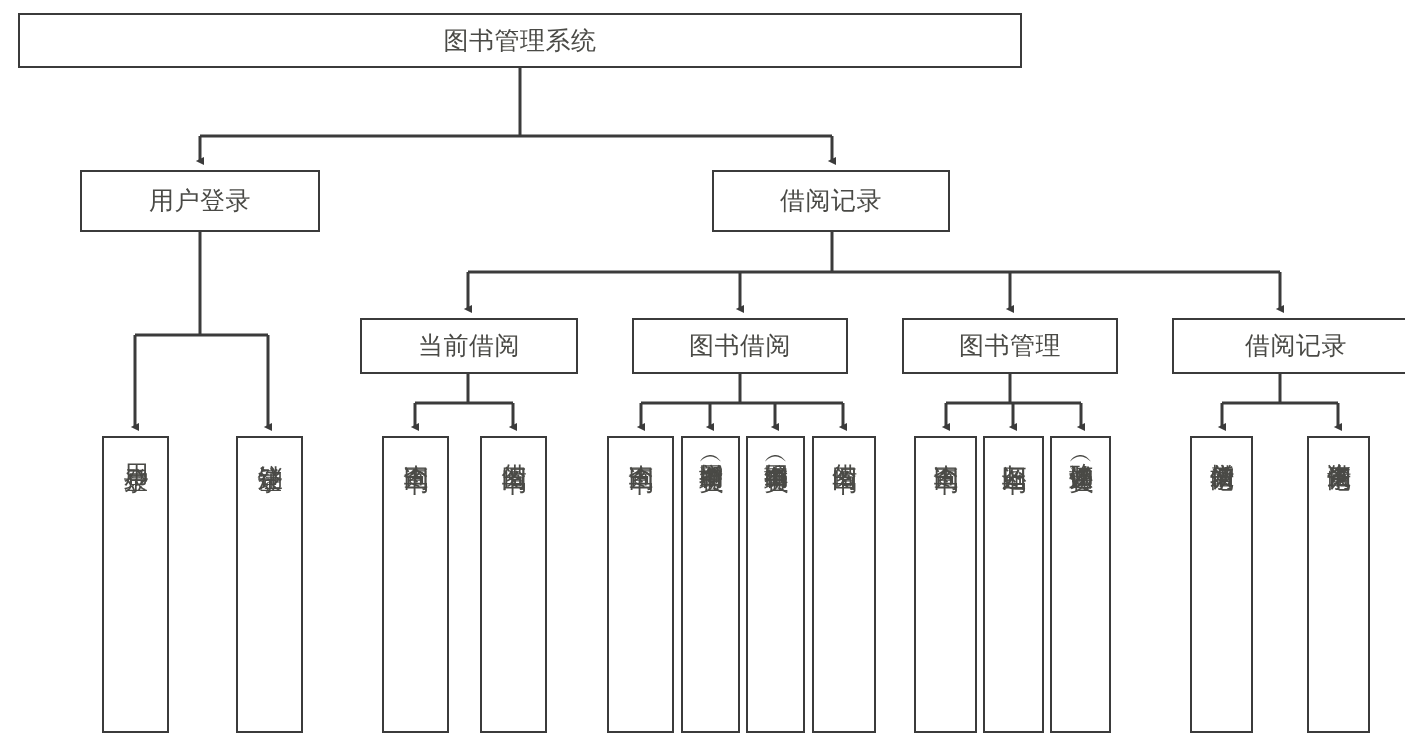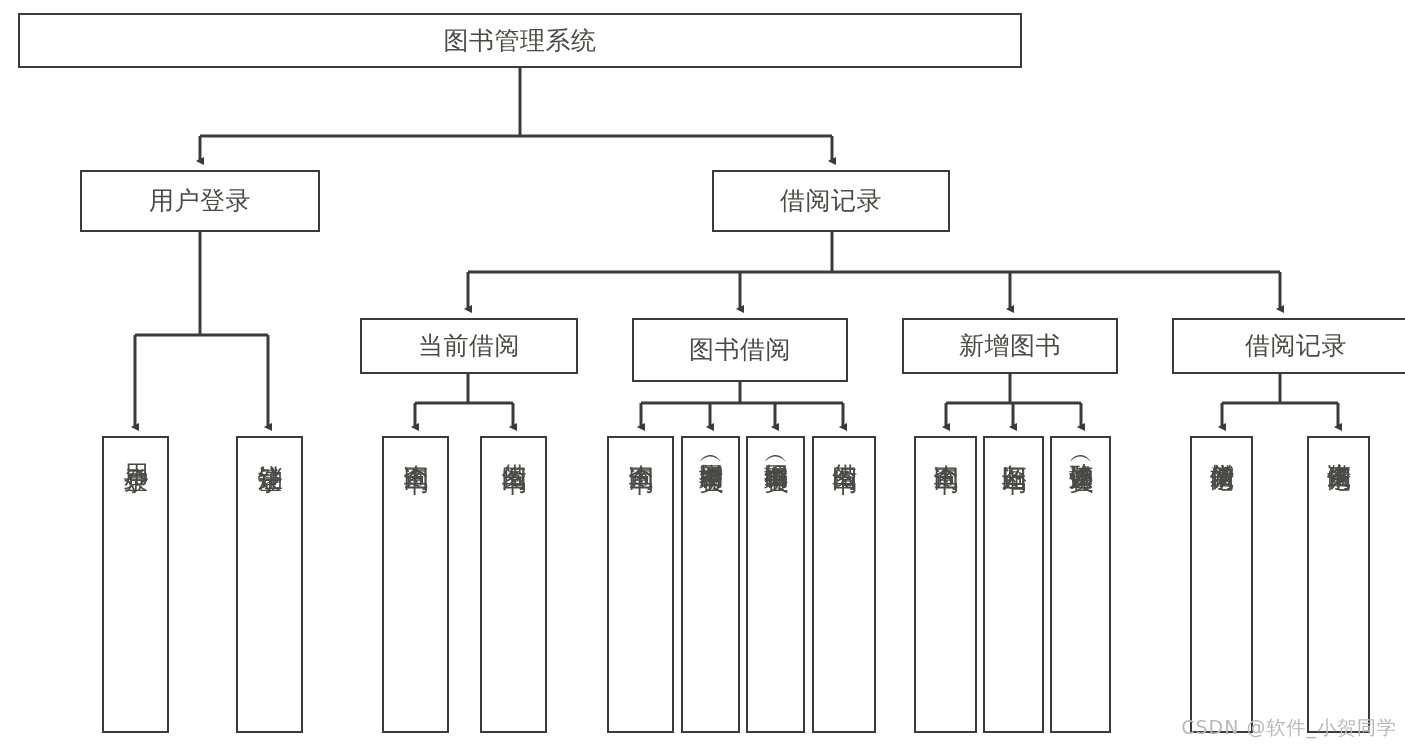--- a/index.html
+++ b/index.html
@@ -139,25 +139,25 @@
   <div class="node horizontal" style="left:80px; top:170px; width:240px; height:62px;">
     <span class="node-label">用户登录</span>
   </div>
   <div class="node horizontal" style="left:712px; top:170px; width:238px; height:62px;">
     <span class="node-label">借阅记录</span>
   </div>
 
   <div class="node horizontal" style="left:360px; top:318px; width:218px; height:56px;">
     <span class="node-label">当前借阅</span>
   </div>
-  <div class="node horizontal" style="left:632px; top:318px; width:216px; height:64px;">
+  <div class="node horizontal" style="left:632px; top:318px; width:216px; height:56px;">
     <span class="node-label">图书借阅</span>
   </div>
   <div class="node horizontal" style="left:902px; top:318px; width:216px; height:56px;">
-    <span class="node-label">新增图书</span>
+    <span class="node-label">图书管理</span>
   </div>
   <div class="node horizontal" style="left:1172px; top:318px; width:248px; height:56px;">
     <span class="node-label">借阅记录</span>
   </div>
 
   <div class="node vertical" style="left:102px; top:436px; width:67px; height:297px;">
     <span class="node-label">用户登录</span>
   </div>
   <div class="node vertical" style="left:236px; top:436px; width:67px; height:297px;">
     <span class="node-label">注销登录</span>
@@ -193,15 +193,14 @@
     <span class="node-label">确认归还（管理员）</span>
   </div>
 
   <div class="node vertical tall-text" style="left:1190px; top:436px; width:63px; height:297px;">
     <span class="node-label">新增借阅记录</span>
   </div>
   <div class="node vertical tall-text" style="left:1307px; top:436px; width:63px; height:297px;">
     <span class="node-label">查询借阅记录</span>
   </div>
 
-  <div class="watermark">CSDN @软件_小贺同学</div>
 
 </div>
 
 </body></html>

